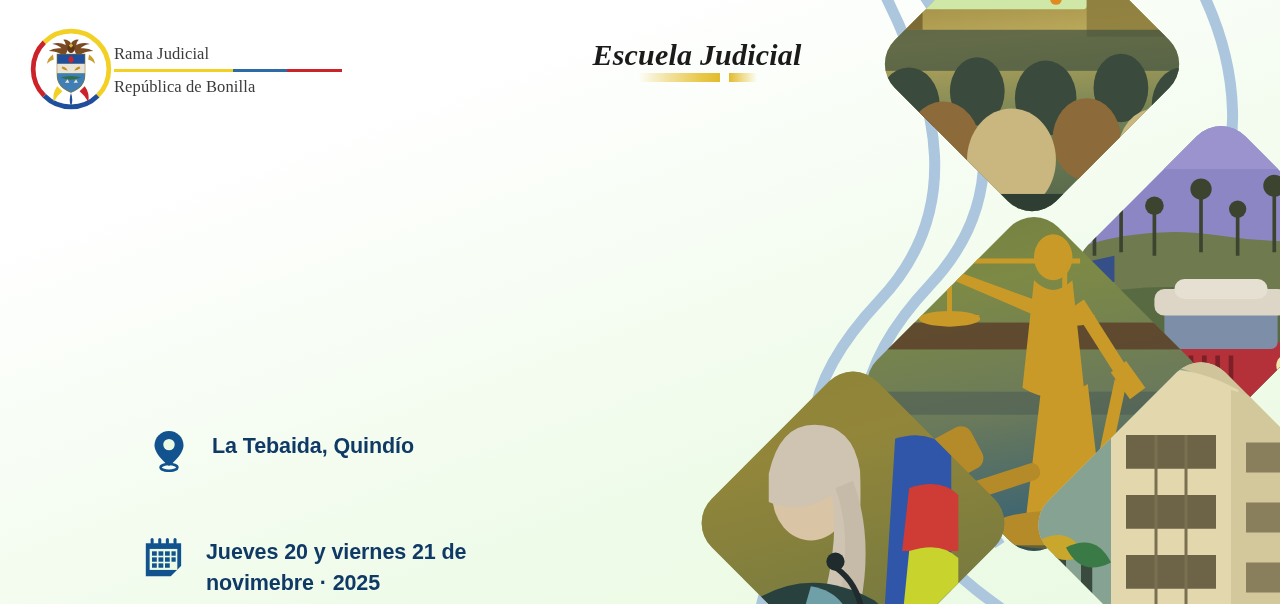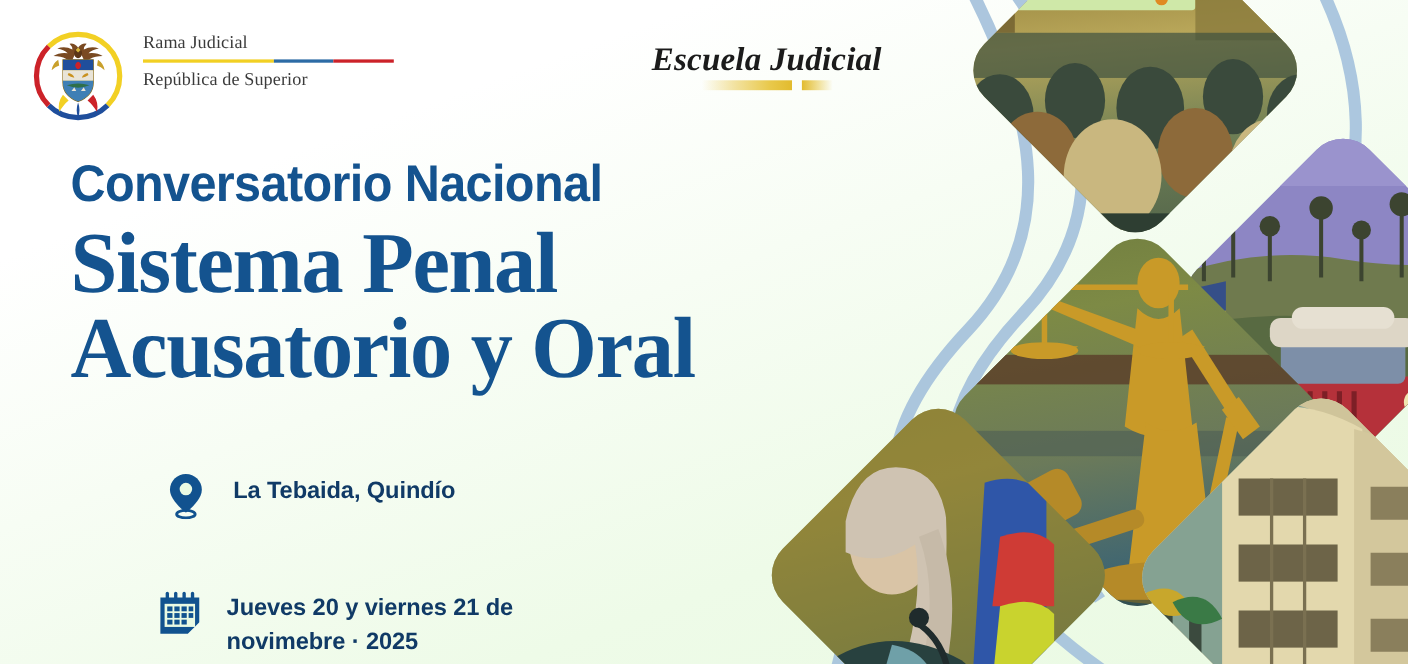--- a/index.html
+++ b/index.html
@@ -29,21 +29,21 @@
     width: 1280px; height: 604px;
     pointer-events: none;
   }
 
   
   .header-lockup {
     position: absolute;
     left: 28px;
     top: 26px;
     display: flex;
-    gap: 16px;
+    align-items: center;
   }
   .emblem {
     width: 86px;
     height: 86px;
     flex: 0 0 86px;
     position: relative;
   }
   .inst-text {
     padding-top: 2px;
   }
@@ -256,39 +256,32 @@
       </svg>
     </div>
 
     <div class="inst-text">
       <div class="inst-line">Rama Judicial</div>
       <div class="tricolor-rule">
         <span class="tri-y"></span>
         <span class="tri-b"></span>
         <span class="tri-r"></span>
       </div>
-      <div class="inst-sub">República de Superior</div>
+      <div class="inst-sub">República de Bonilla</div>
     </div>
   </div>
 
   <div class="escuela">
     <div class="escuela-l1">Escuela Judicial</div>
     <div class="escuela-row">
       <span class="gold-bar-left"></span>
       <span class="gold-bar-right"></span>
     </div>
   </div>
 
-  <div class="title-block">
-    <div class="title-kicker">Conversatorio Nacional</div>
-    <div class="title-main">
-      <span class="l1">Sistema Penal</span>
-      <span class="l2">Acusatorio y Oral</span>
-    </div>
-  </div>
 
   <div class="detail-row" id="row-place">
     <span class="detail-icon">
       <svg width="34" height="42" viewBox="0 0 34 42" aria-hidden="true">
         <path d="M17 1 C9 1 2.5 7.4 2.5 15.3 C2.5 25.3 17 36 17 36 S31.5 25.3 31.5 15.3 C31.5 7.4 25 1 17 1 Z" fill="#11528f"></path>
         <circle cx="17" cy="14.6" r="5.7" fill="#eafae3"></circle>
         <ellipse cx="17" cy="37.4" rx="8.4" ry="3.4" fill="none" stroke="#11528f" stroke-width="2.6"></ellipse>
       </svg>
     </span>
     <span class="detail-text">La Tebaida, Quindío</span>

